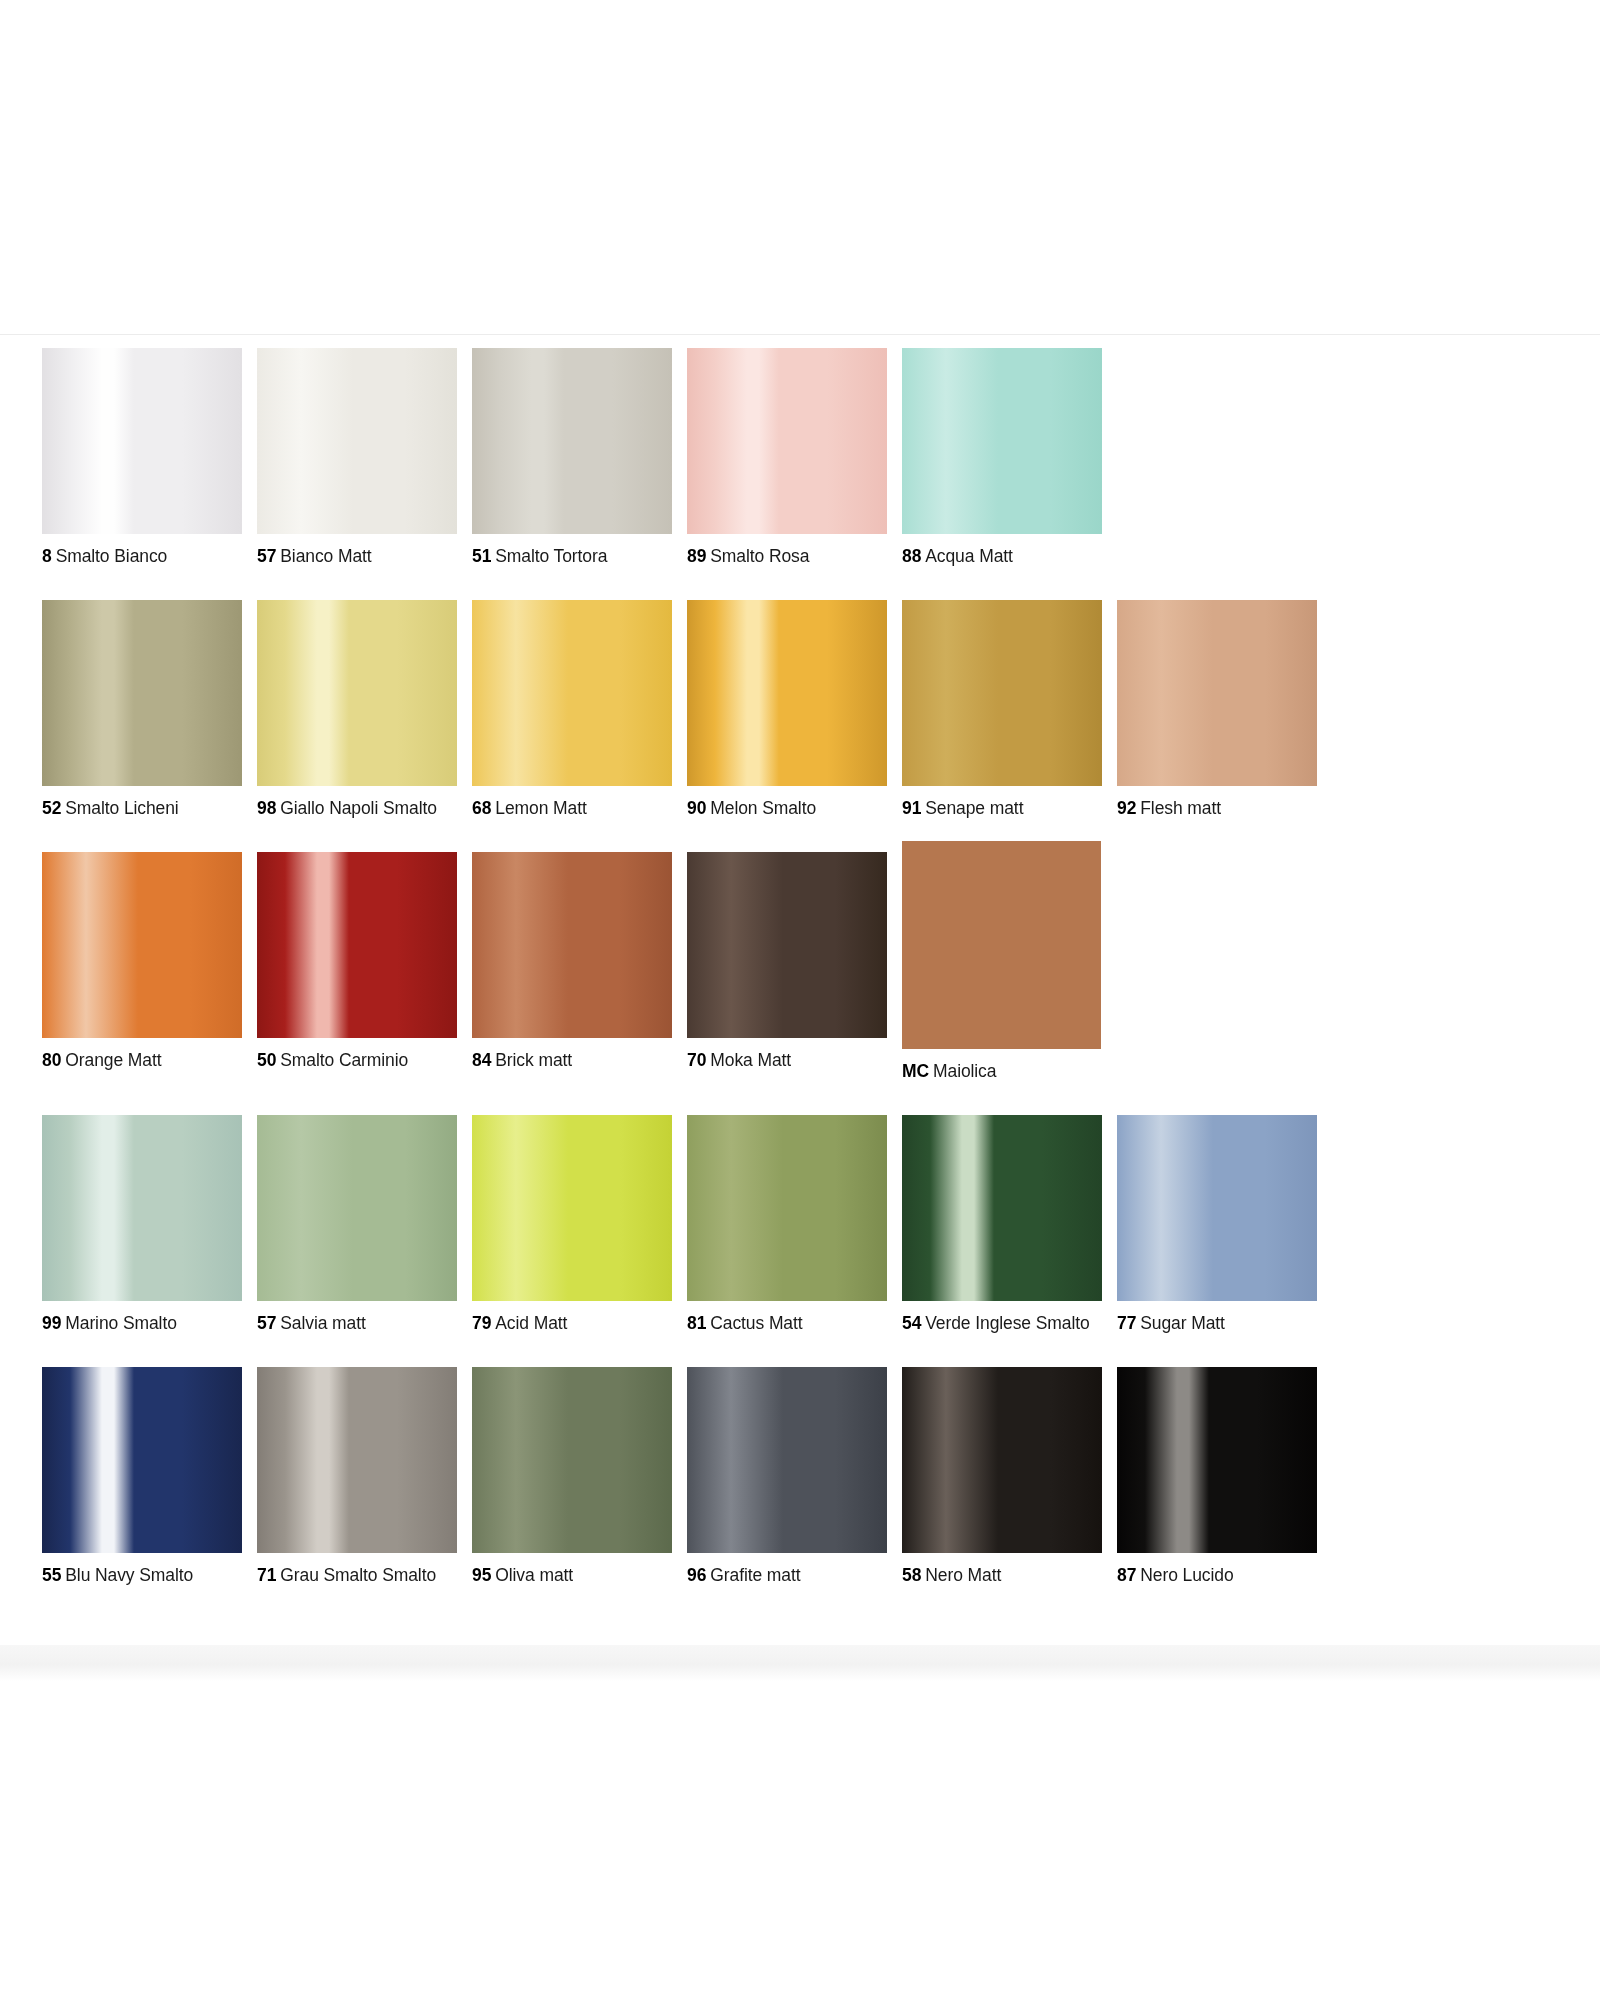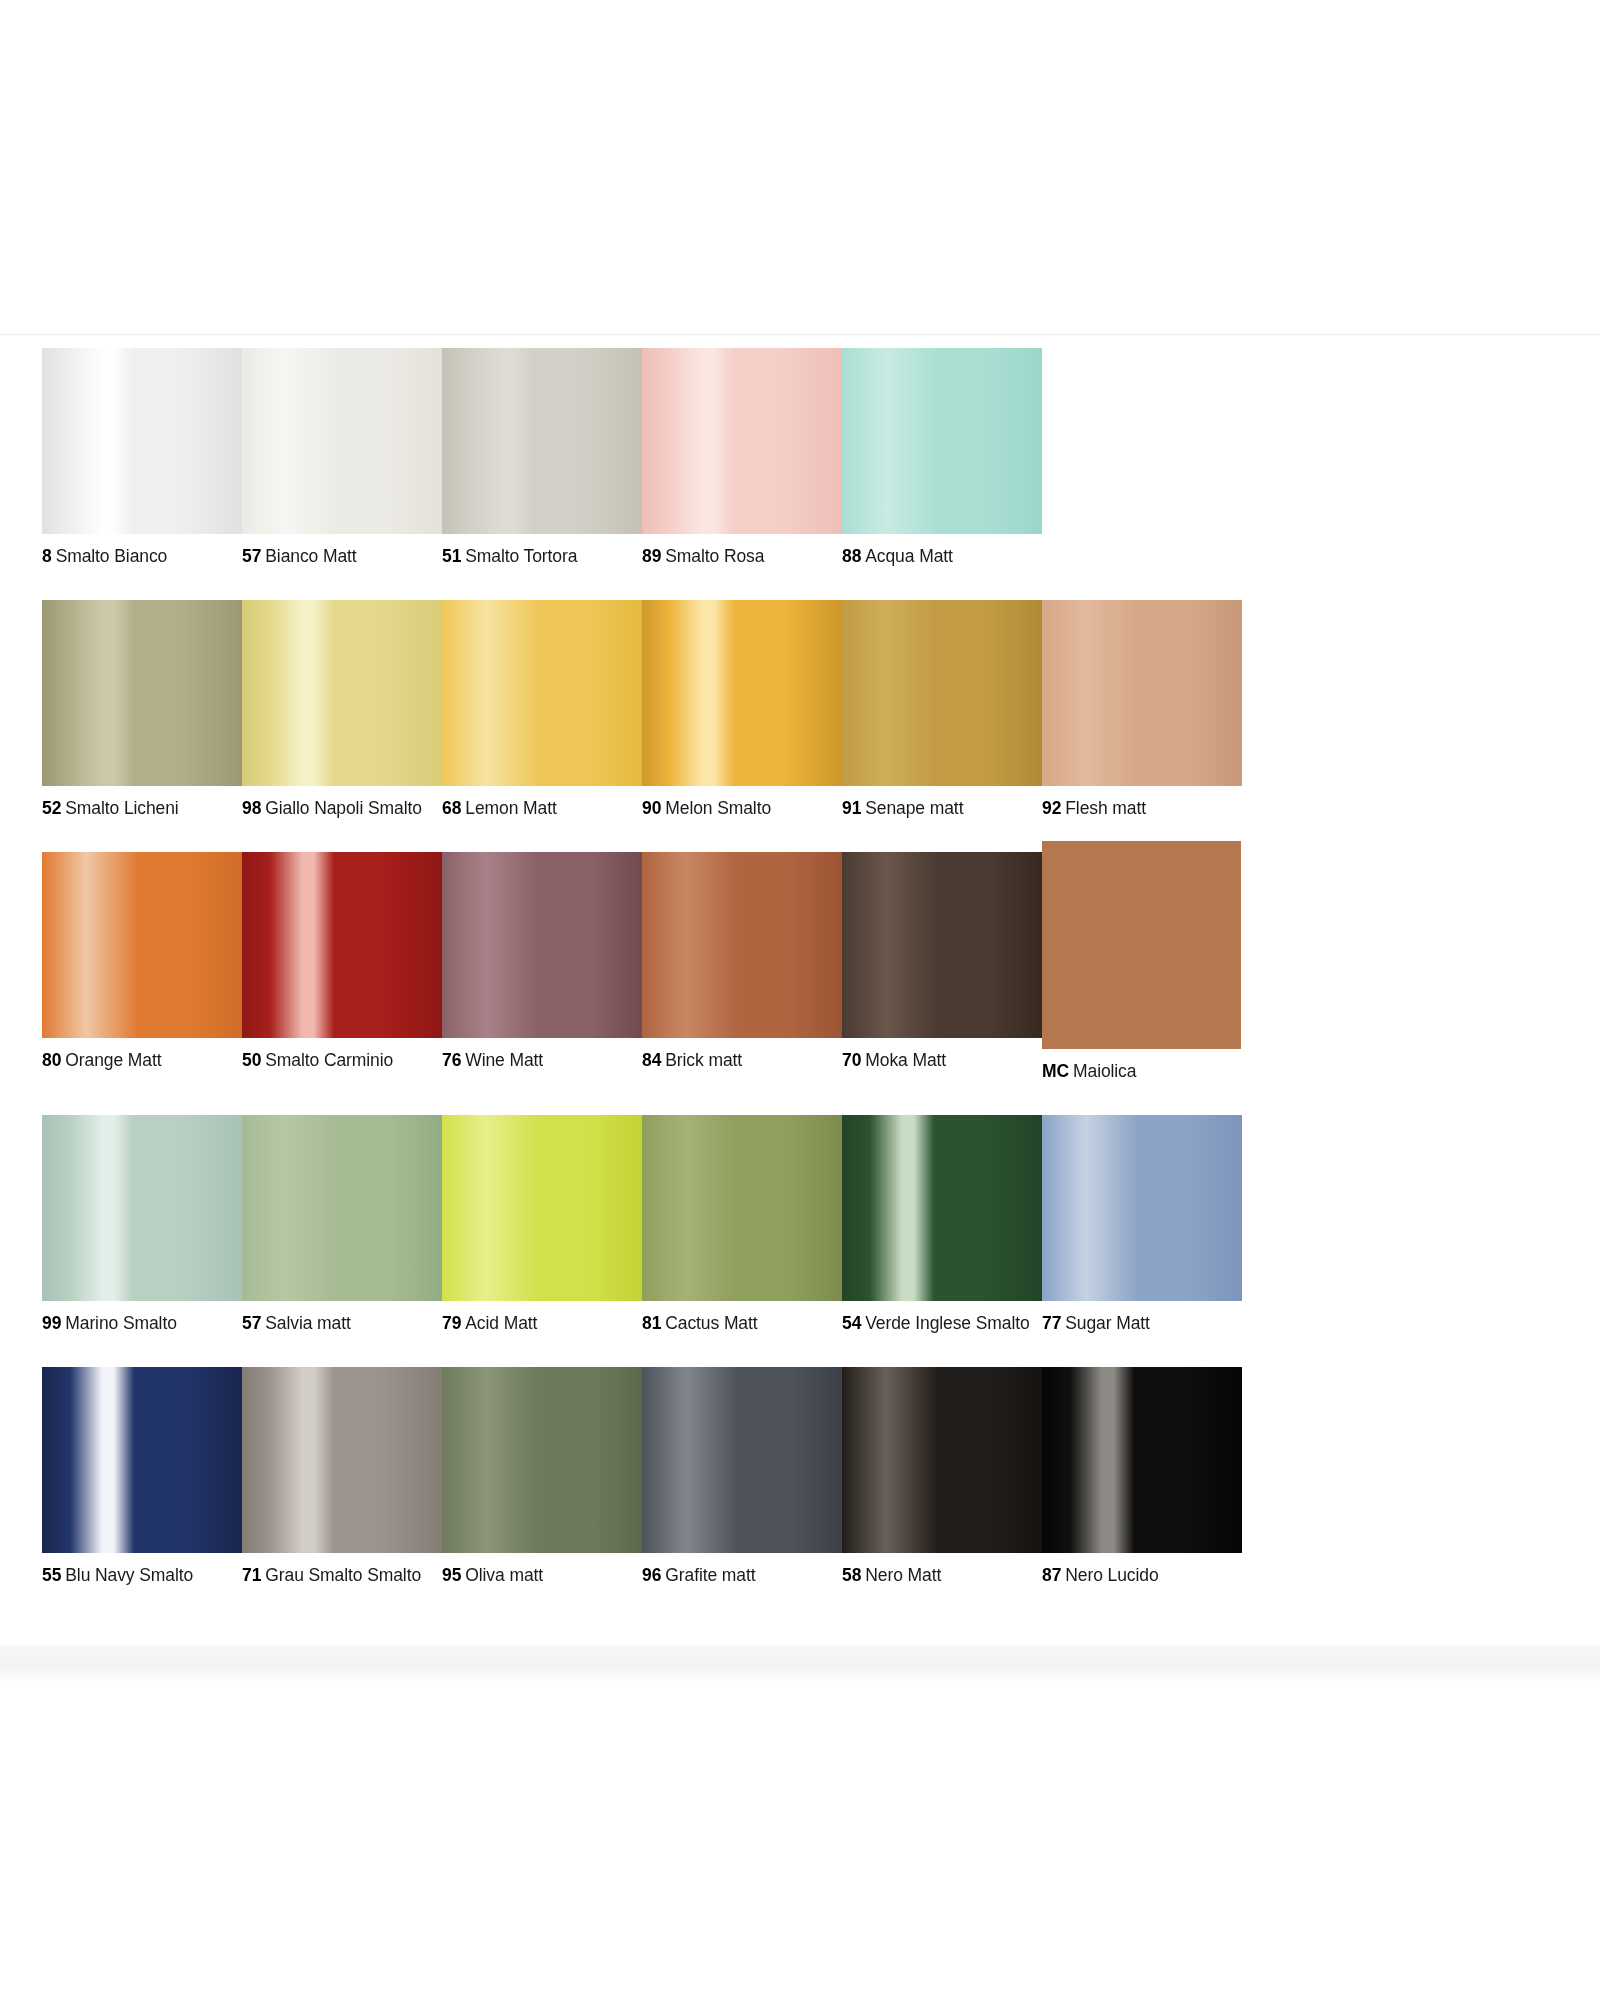--- a/index.html
+++ b/index.html
@@ -35,20 +35,21 @@
     background: linear-gradient(180deg, #f7f7f7 0%, #f2f2f2 55%, #ffffff 100%);
   }
   .palette {
     position: absolute;
     left: 42px;
     top: 348px;
     width: 1520px;
   }
   .swatch-row {
     display: flex;
+    gap: 15px;
     margin-bottom: 33px;
   }
   .swatch-cell {
     width: 200px;
     flex: 0 0 200px;
   }
   .swatch-cell.wide {
     width: 199px;
     flex: 0 0 199px;
   }
@@ -137,24 +138,20 @@
       <div class="swatch-row">
         <div class="swatch-cell">
           <div class="chip" style="background: linear-gradient(90deg, rgb(224, 122, 49) 0%, rgb(241, 199, 167) 22%, rgb(224, 122, 49) 48%, rgb(224, 122, 49) 74%, rgb(208, 108, 40) 100%);"></div>
           <div class="caption"><span class="code">80</span><span class="cname">Orange Matt</span></div>
         </div>
         <div class="swatch-cell">
           <div class="chip" style="background: linear-gradient(90deg, rgb(142, 23, 20) 0%, rgb(168, 31, 28) 14%, rgb(240, 184, 174) 30%, rgb(240, 184, 174) 36%, rgb(168, 31, 28) 46%, rgb(168, 31, 28) 70%, rgb(142, 23, 20) 100%);"></div>
           <div class="caption"><span class="code">50</span><span class="cname">Smalto Carminio</span></div>
         </div>
         <div class="swatch-cell">
-          <div class="chip" style="background: linear-gradient(90deg, rgb(138, 97, 102) 0%, rgb(169, 130, 137) 22%, rgb(138, 97, 102) 48%, rgb(138, 97, 102) 74%, rgb(111, 75, 80) 100%);"></div>
-          <div class="caption"><span class="code">76</span><span class="cname">Wine Matt</span></div>
-        </div>
-        <div class="swatch-cell">
           <div class="chip" style="background: linear-gradient(90deg, rgb(176, 100, 64) 0%, rgb(201, 135, 99) 22%, rgb(176, 100, 64) 48%, rgb(176, 100, 64) 74%, rgb(155, 84, 52) 100%);"></div>
           <div class="caption"><span class="code">84</span><span class="cname">Brick matt</span></div>
         </div>
         <div class="swatch-cell">
           <div class="chip" style="background: linear-gradient(90deg, rgb(74, 58, 50) 0%, rgb(106, 86, 75) 22%, rgb(74, 58, 50) 48%, rgb(74, 58, 50) 74%, rgb(54, 41, 31) 100%);"></div>
           <div class="caption"><span class="code">70</span><span class="cname">Moka Matt</span></div>
         </div>
         <div class="swatch-cell wide">
           <div class="chip tall" style="background: rgb(181, 119, 79);"></div>
           <div class="caption"><span class="code">MC</span><span class="cname">Maiolica</span></div>

